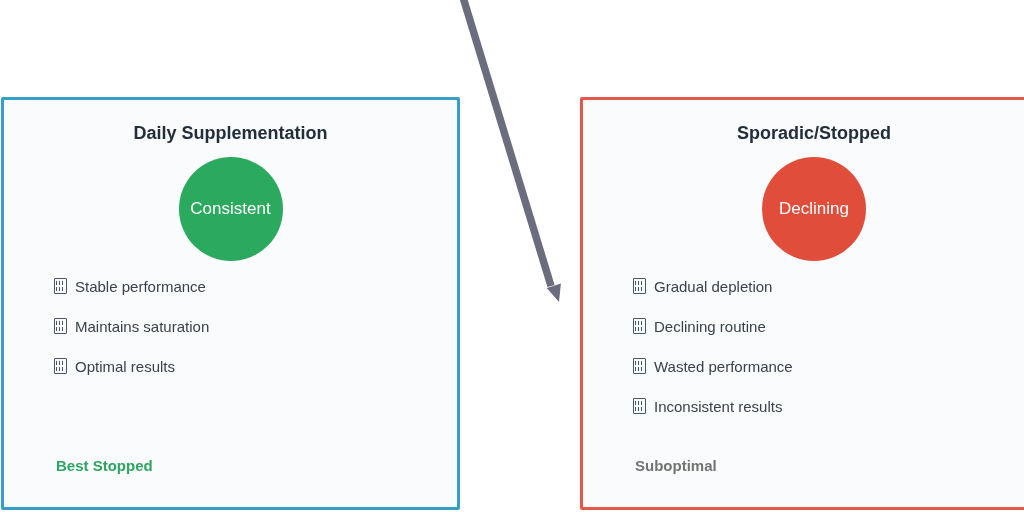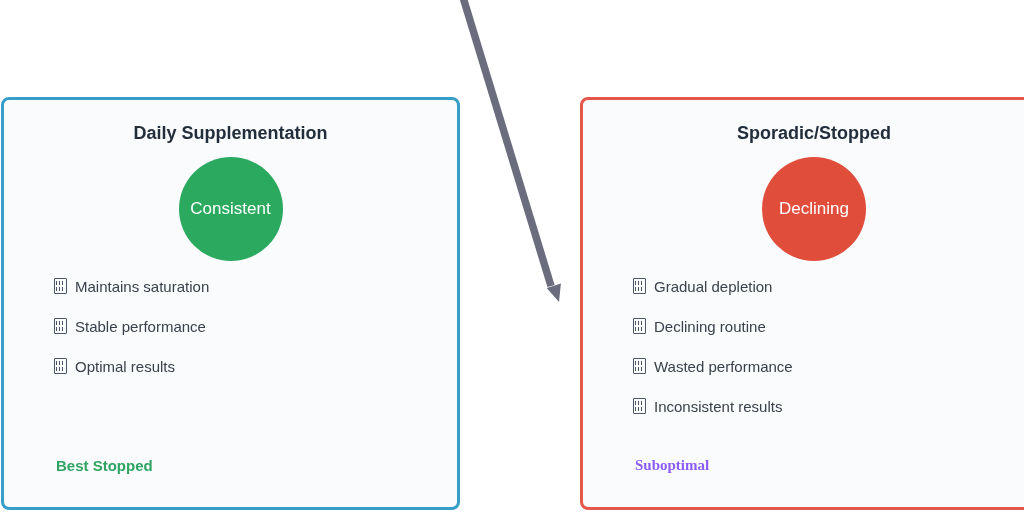--- a/index.html
+++ b/index.html
@@ -20,21 +20,21 @@
     pointer-events: none;
   }
 
   
   .card {
     position: absolute;
     top: 97px;
     height: 413px;
     background: #f9fbfc;
     border: 3px solid #888;
-    border-radius: 8px;
+    border-radius: 2px;
     box-sizing: border-box;
   }
   .card.left  { left: 1px;   width: 459px; }
   .card.right { left: 560px; width: 468px; margin-left: 20px; }
 
   .card-title {
     margin-top: 23px;
     text-align: center;
     font-size: 18px;
     font-weight: bold;
@@ -111,25 +111,25 @@
   </svg>
 
   <div class="card left" style="border-color: rgb(55, 159, 199);">
     <div class="card-title">Daily Supplementation</div>
     <div class="circle" style="background: rgb(43, 170, 95);">
       <span class="circle-label">Consistent</span>
     </div>
     <div class="item-list">
       <div class="list-item">
         <span class="tofu"></span>
-        <span>Maintains saturation</span>
+        <span>Stable performance</span>
       </div>
       <div class="list-item">
         <span class="tofu"></span>
-        <span>Stable performance</span>
+        <span>Maintains saturation</span>
       </div>
       <div class="list-item">
         <span class="tofu"></span>
         <span>Optimal results</span>
       </div>
     </div>
     <div class="card-footer" style="color: rgb(47, 164, 99);">Best Stopped</div>
   </div>
 
   <div class="card right" style="border-color: rgb(227, 88, 75);">
@@ -148,16 +148,16 @@
       </div>
       <div class="list-item">
         <span class="tofu"></span>
         <span>Wasted performance</span>
       </div>
       <div class="list-item">
         <span class="tofu"></span>
         <span>Inconsistent results</span>
       </div>
     </div>
-    <div class="card-footer" style="color: #8b5cf6; font-family: Liberation Serif, serif;">Suboptimal</div>
+    <div class="card-footer" style="color: #737373;">Suboptimal</div>
   </div>
 
 </div>
 
 </body></html>

